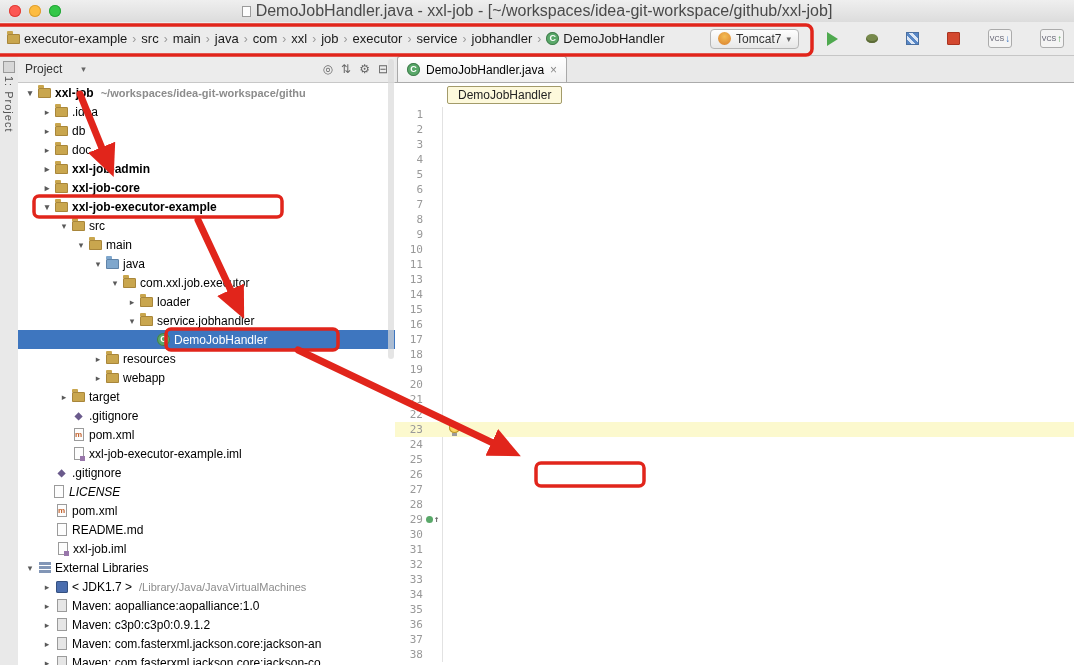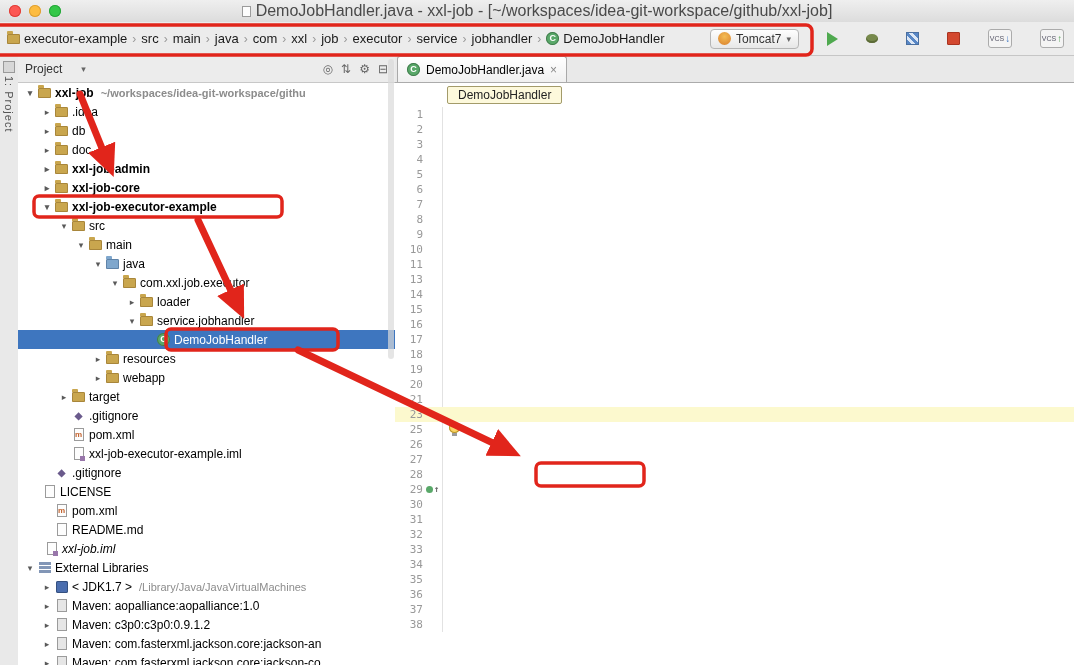--- a/index.html
+++ b/index.html
@@ -348,42 +348,42 @@
         </span>
         <span class="tlabel">xxl-job-executor-example.iml</span>
       </div>
       <div class="trow" style="padding-left: 23px;">
         <span class="arrow"></span>
         <span class="ticon">
           <span class="i-git">◆</span>
         </span>
         <span class="tlabel">.gitignore</span>
       </div>
-      <div class="trow" style="padding-left: 11px;">
+      <div class="trow" style="padding-left: 20px; font-style: italic;">
         <span class="arrow"></span>
         <span class="ticon">
           <span class="i-file"></span>
         </span>
         <span class="tlabel">LICENSE</span>
       </div>
       <div class="trow" style="padding-left: 23px;">
         <span class="arrow"></span>
         <span class="ticon">
           <span class="i-maven">m</span>
         </span>
         <span class="tlabel">pom.xml</span>
       </div>
       <div class="trow" style="padding-left: 23px;">
         <span class="arrow"></span>
         <span class="ticon">
           <span class="i-file"></span>
         </span>
         <span class="tlabel">README.md</span>
       </div>
-      <div class="trow" style="padding-left: 13px; font-style: italic;">
+      <div class="trow" style="padding-left: 24px;">
         <span class="arrow"></span>
         <span class="ticon">
           <span class="i-iml"></span>
         </span>
         <span class="tlabel">xxl-job.iml</span>
       </div>
       <div class="trow" style="padding-left: 6px;">
         <span class="arrow">▾</span>
         <span class="ticon">
           <span class="i-extlib"></span>
@@ -457,21 +457,23 @@
         <div class="cline"><span class="gut">11</span><span class="gicons"></span></div>
         <div class="cline"><span class="gut">13</span><span class="gicons"></span></div>
         <div class="cline"><span class="gut">14</span><span class="gicons"></span></div>
         <div class="cline"><span class="gut">15</span><span class="gicons"></span></div>
         <div class="cline"><span class="gut">16</span><span class="gicons"></span></div>
         <div class="cline"><span class="gut">17</span><span class="gicons"></span></div>
         <div class="cline"><span class="gut">18</span><span class="gicons"></span></div>
         <div class="cline"><span class="gut">19</span><span class="gicons"></span></div>
         <div class="cline"><span class="gut">20</span><span class="gicons"></span></div>
         <div class="cline"><span class="gut">21</span><span class="gicons"></span></div>
+        <div class="cline"><span class="gut">22</span><span class="gicons"></span></div>
         <div class="cline hl"><span class="gut">23</span><span class="gicons"></span></div>
+        <div class="cline"><span class="gut">24</span><span class="gicons"></span></div>
         <div class="cline"><span class="gut">25</span><span class="gicons"></span></div>
         <div class="cline"><span class="gut">26</span><span class="gicons"></span></div>
         <div class="cline"><span class="gut">27</span><span class="gicons"></span></div>
         <div class="cline"><span class="gut">28</span><span class="gicons"></span></div>
         <div class="cline"><span class="gut">29</span><span class="gicons"><span class="gdot"></span><span class="garrow">↑</span></span></div>
         <div class="cline"><span class="gut">30</span><span class="gicons"></span></div>
         <div class="cline"><span class="gut">31</span><span class="gicons"></span></div>
         <div class="cline"><span class="gut">32</span><span class="gicons"></span></div>
         <div class="cline"><span class="gut">33</span><span class="gicons"></span></div>
         <div class="cline"><span class="gut">34</span><span class="gicons"></span></div>

